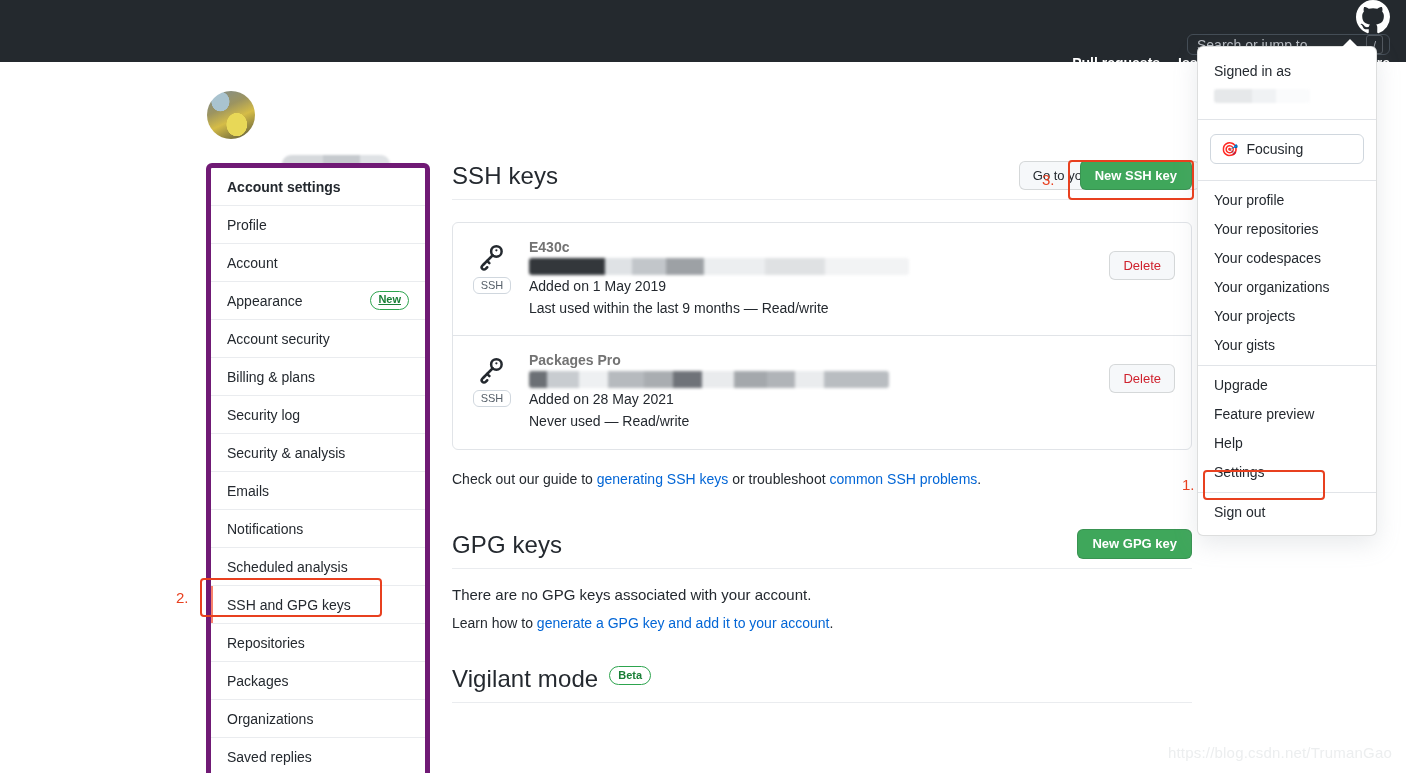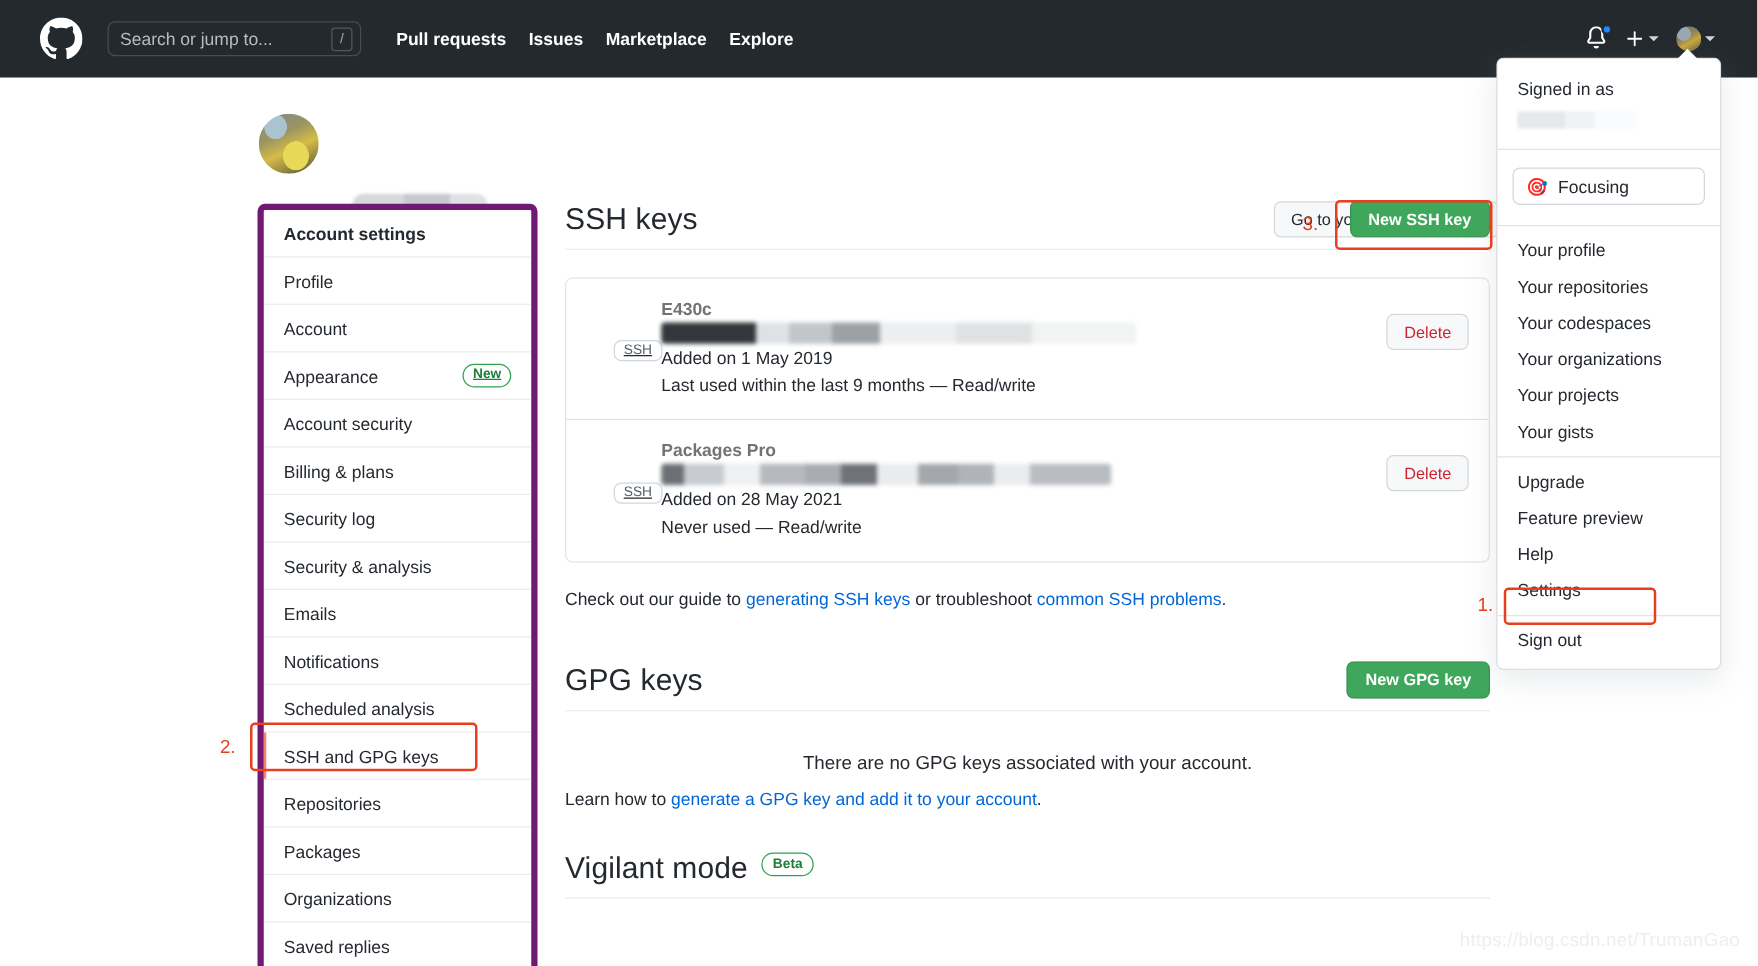--- a/index.html
+++ b/index.html
@@ -10,23 +10,24 @@
     overflow: hidden;
     color: #24292f;
   }
   #page { position: relative; width: 1406px; height: 773px; background:#fff; }
 
   
   .header {
     position: absolute; top:0; left:0;
     width: 1406px; height: 62px;
     background: #24292e;
-    display: flex; align-items: center;
+    display: flex; align-items: flex-end;
     padding: 0 16px;
     z-index: 5;
+    flex-direction: column;
   }
   .gh-logo { width: 34px; height: 34px; margin-left: 16px; color:#fff; flex:none; }
   .search-box {
     margin-left: 20px;
     width: 203px; height: 28px;
     border: 1px solid #444d56;
     border-radius: 6px;
     display: flex; align-items: center;
     padding: 0 6px 0 9px;
     background: transparent;
@@ -161,23 +162,22 @@
     border: 1px solid #e1e4e8; border-radius: 6px; overflow: hidden;
   }
   .key-row {
     display: flex; padding: 16px; gap: 14px;
     border-bottom: 1px solid #e1e4e8;
     position: relative;
   }
   .key-row:last-child { border-bottom: none; }
   .key-icon-col {
     width: 46px; flex: none;
-    display: flex; flex-direction: row; align-items: center; gap: 22px;
+    display: flex; flex-direction: column; align-items: center; gap: 5px;
     padding-top: 3px;
-    text-decoration: underline;
   }
   .ssh-badge {
     border: 1px solid #d0d7de; border-radius: 6px;
     font-size: 11px; color: #57606a; padding: 1px 7px 2px;
     background: #fff;
   }
   .key-info { flex: 1; min-width: 0; }
   .key-title { font-size: 14px; font-weight: 600; color:#737373; }
   .fp-blur {
     height: 17px; margin: 3px 0 1px; border-radius: 3px;
@@ -203,21 +203,21 @@
     background: #f6f8fa; border: 1px solid rgba(27,31,36,0.15); border-radius: 6px;
     color: #cf222e; font-size: 13px; font-weight: 500;
     height: 29px; padding: 0 13px; cursor: pointer;
     display: flex; align-items: center;
     font-family: "Liberation Sans", sans-serif;
   }
   .note { font-size: 14px; color: #24292f; margin-top: 21px; }
   .note a, .lnk { color: #0366d6; text-decoration: none; }
 
   .gpg-sec { margin-top: 42px; }
-  .gpg-desc { font-size: 15px; color:#24292f; margin-top: 33px; text-align: center; }
+  .gpg-desc { font-size: 15px; color:#24292f; margin-top: 17px; }
   .gpg-learn { font-size: 14px; color:#24292f; margin-top: 12px; }
   .vig-sec { margin-top: 34px; }
 
   
   .anno-box {
     position: absolute;
     border: 2px solid #e8401f;
     border-radius: 4px;
     pointer-events: none;
     z-index: 20;

